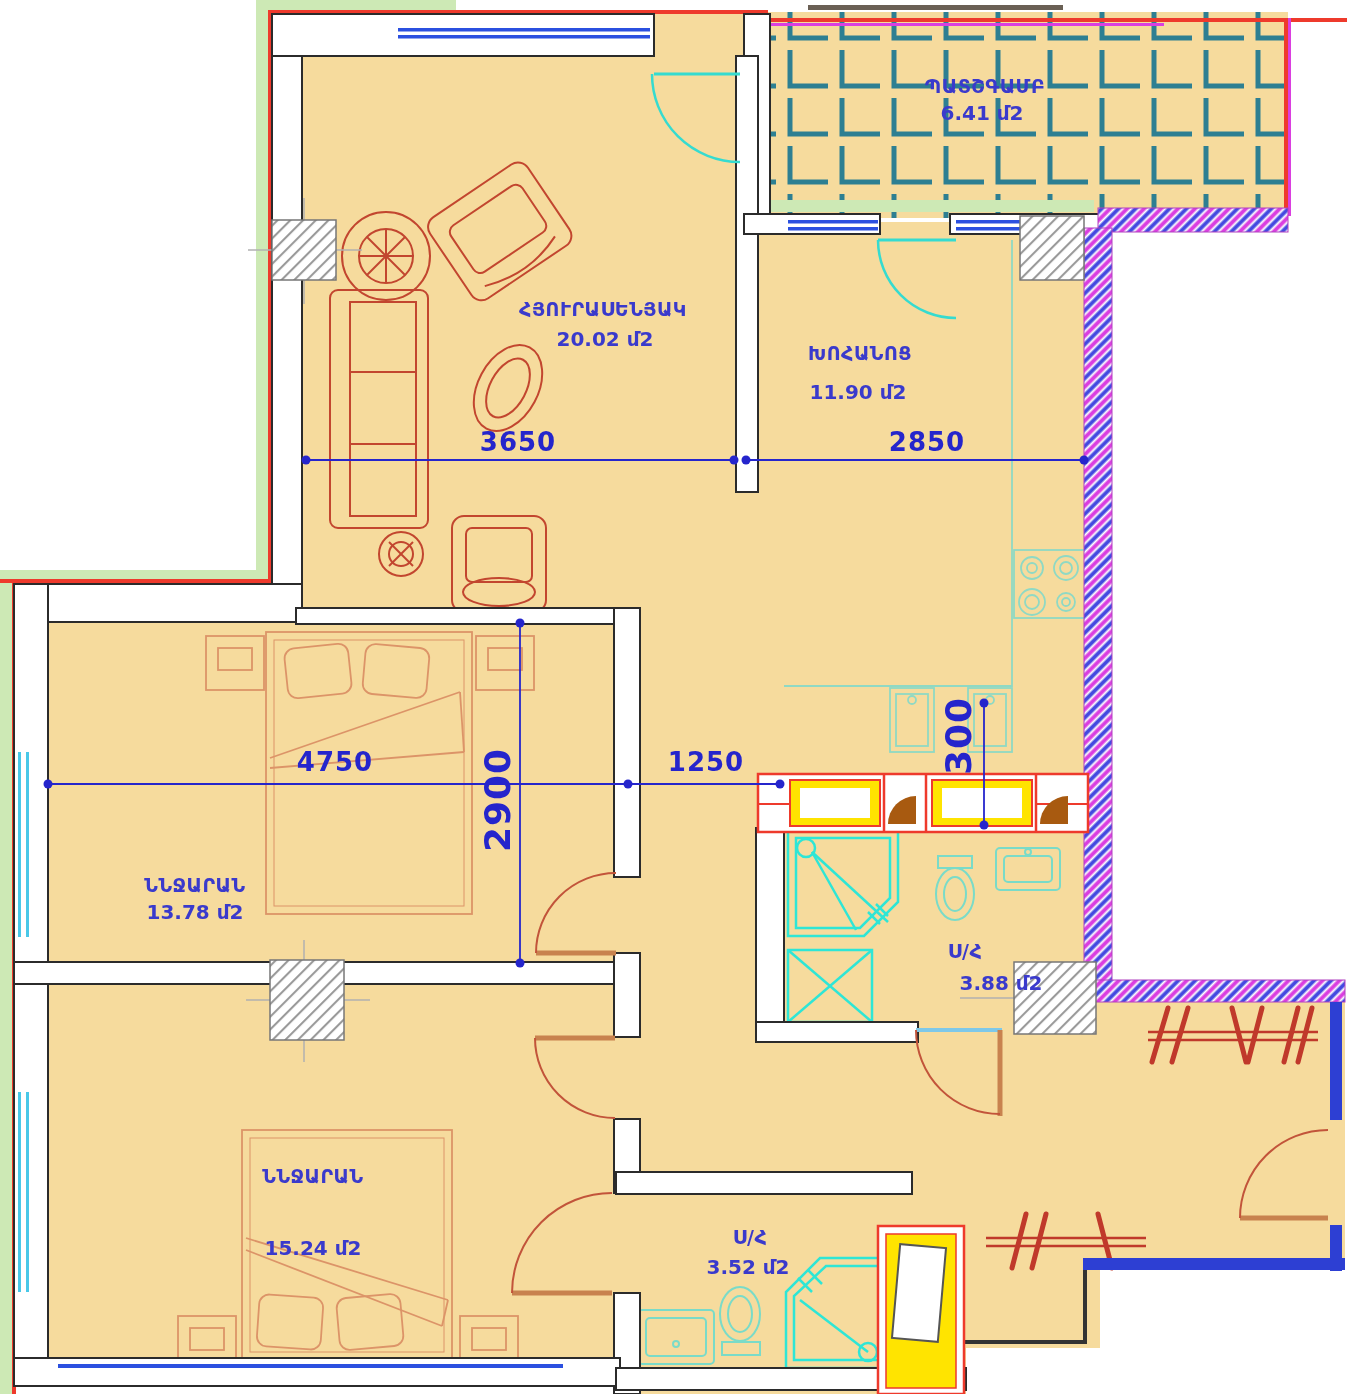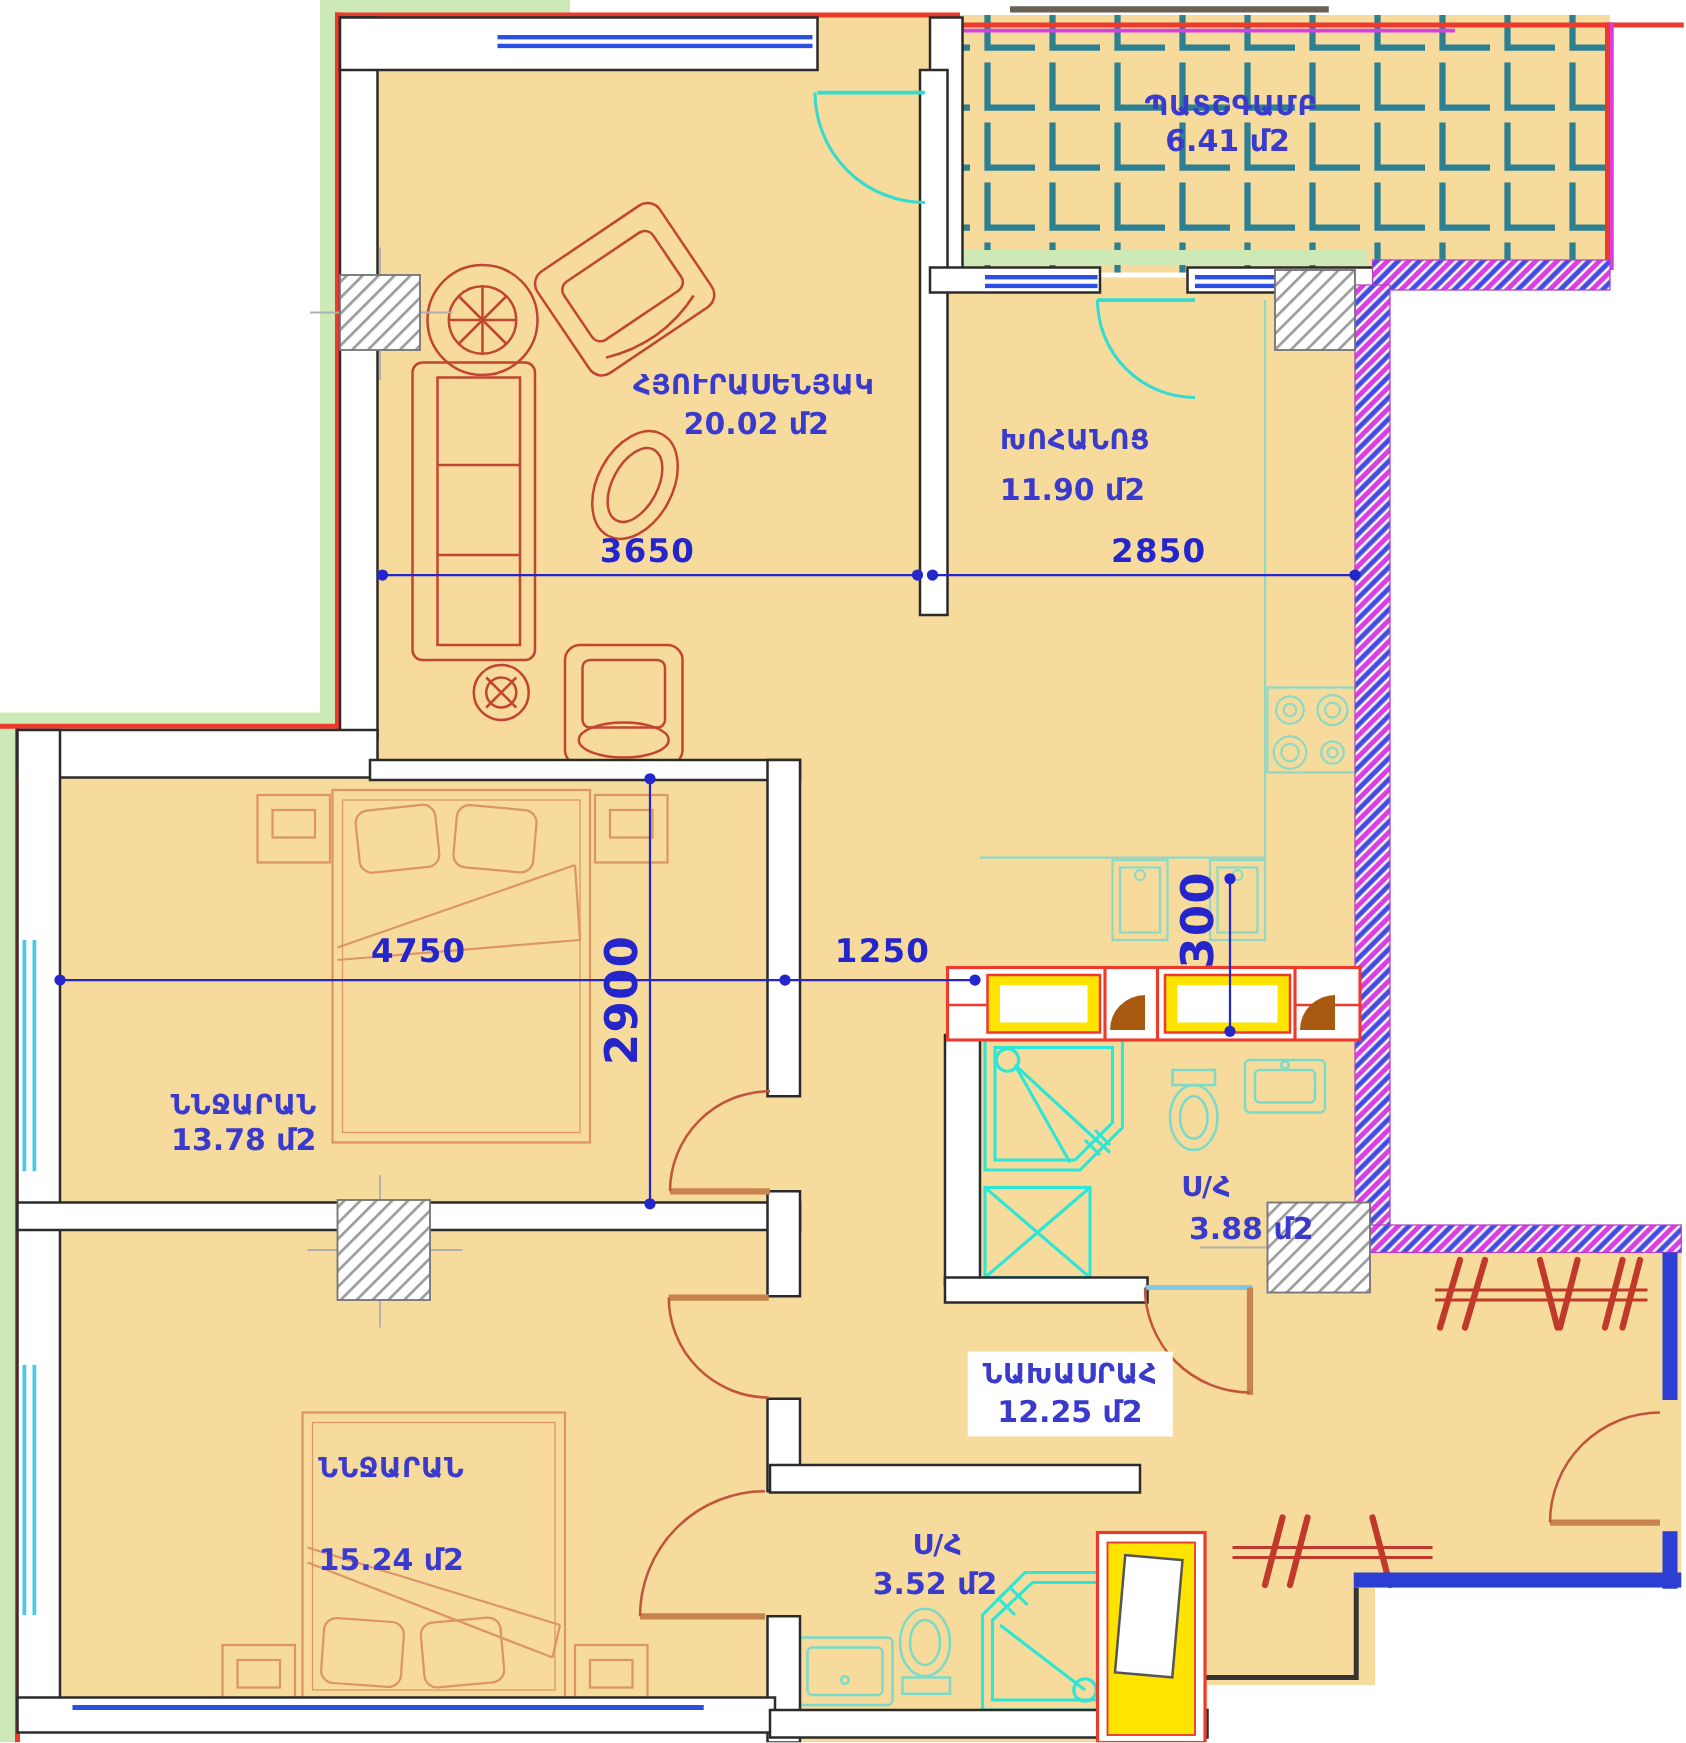--- a/index.html
+++ b/index.html
@@ -1,22 +1,22 @@
 <!DOCTYPE html>
 <html><head>
 <meta charset="utf-8">
 <style>
   html,body{margin:0;padding:0;background:#ffffff;}
   .plan{position:relative;width:1349px;height:1394px;background:#ffffff;overflow:hidden;
         font-family:"DejaVu Sans",sans-serif;}
   .plan svg{position:absolute;left:0;top:0;}
   .lbl{position:absolute;transform:translate(-50%,-50%);white-space:nowrap;
        color:#3a3acc;font-weight:bold;text-align:center;line-height:1.1;}
-  .room-name{font-size:22px;letter-spacing:0.5px;}
-  .room-area{font-size:24px;}
+  .room-name{font-size:19px;letter-spacing:0.5px;}
+  .room-area{font-size:20px;}
   .dim{font-size:26px;color:#2525cc;letter-spacing:1px;}
   .dim-rot{transform:translate(-50%,-50%) rotate(-90deg);font-size:36px;}
   .hall-box{position:absolute;transform:translate(-50%,-50%);background:#ffffff;
             padding:5px 12px;text-align:center;color:#3a3acc;font-weight:bold;line-height:1.25;}
   .hall-box .room-name{display:block;}
   .hall-box .room-area{display:block;}
 </style>
 </head>
 <body>
 
@@ -387,24 +387,20 @@
 
 <div class="lbl room-name" style="left:313px;top:1176px;">ՆՆՋԱՐԱՆ</div>
 <div class="lbl room-area" style="left:313px;top:1204px;margin-top:44px;">15.24 մ2</div>
 
 <div class="lbl room-name" style="left:965px;top:951px;">Ս/Հ</div>
 <div class="lbl room-area" style="left:965px;top:983px;margin-left:36px;">3.88 մ2</div>
 
 <div class="lbl room-name" style="left:750px;top:1237px;">Ս/Հ</div>
 <div class="lbl room-area" style="left:748px;top:1267px;">3.52 մ2</div>
 
-<div class="hall-box" style="left:856px;top:1115px;">
-  <span class="room-name">ՆԱԽԱՍՐԱՀ</span>
-  <span class="room-area">12.25 մ2</span>
-</div>
 
 <div class="lbl dim" style="left:518px;top:442px;">3650</div>
 <div class="lbl dim" style="left:927px;top:442px;">2850</div>
 <div class="lbl dim" style="left:335px;top:762px;text-align:center;">4750</div>
 <div class="lbl dim" style="left:706px;top:762px;">1250</div>
 <div class="lbl dim dim-rot" style="left:498px;top:800px;">2900</div>
 <div class="lbl dim dim-rot" style="left:959px;top:736px;">300</div>
 
 </div>
 

